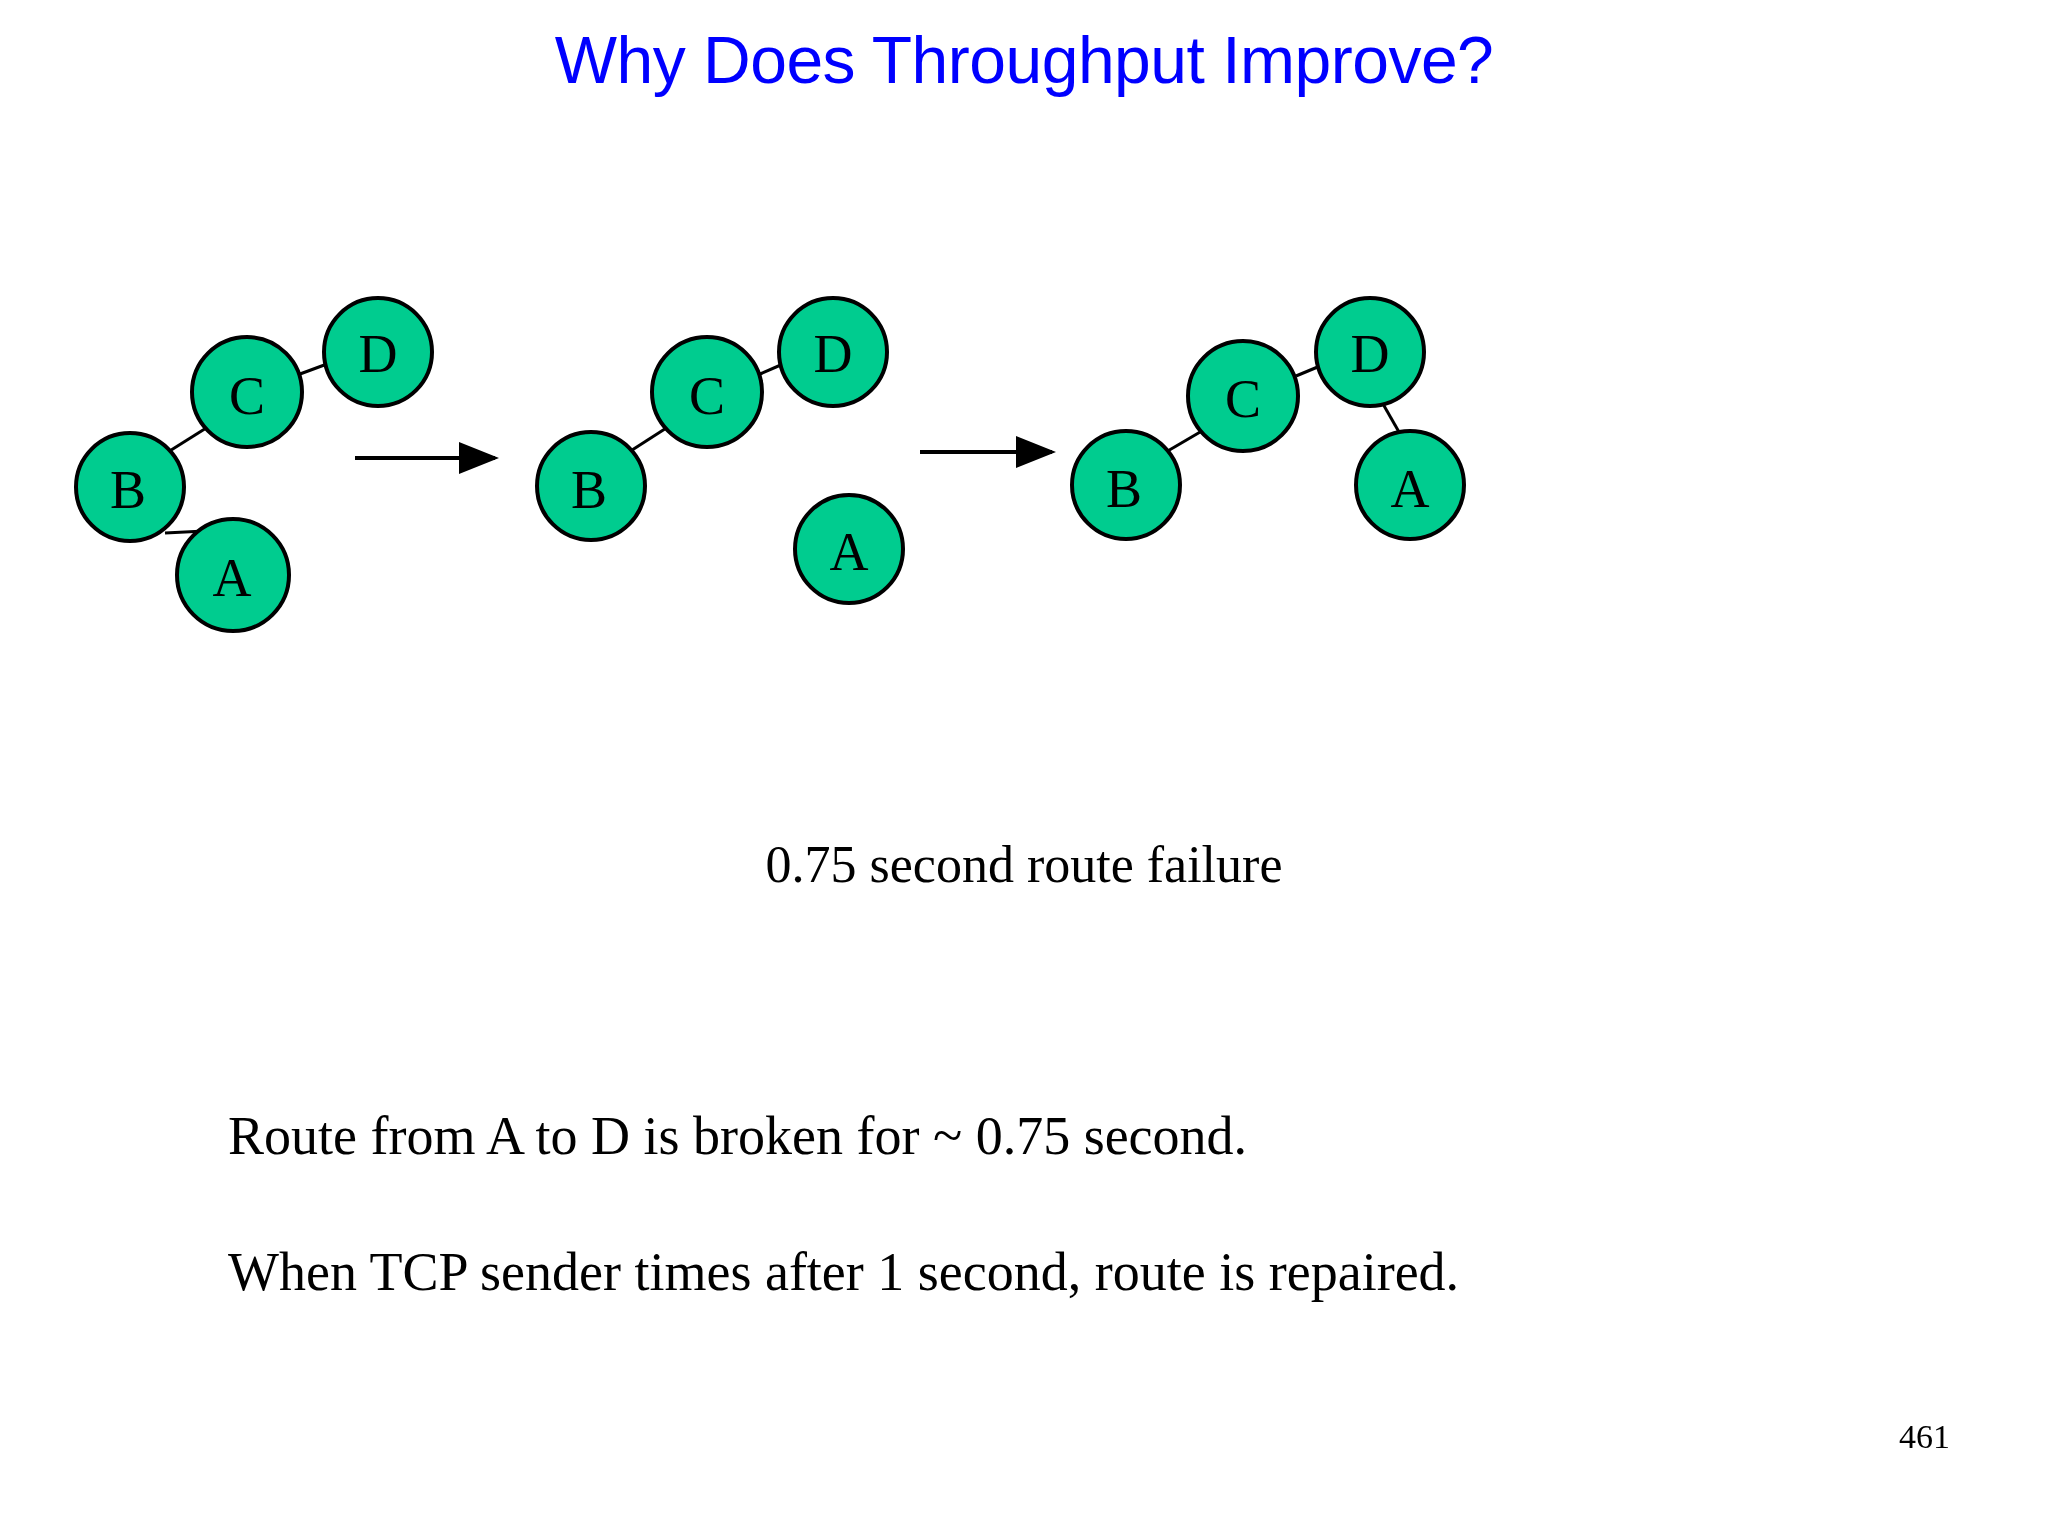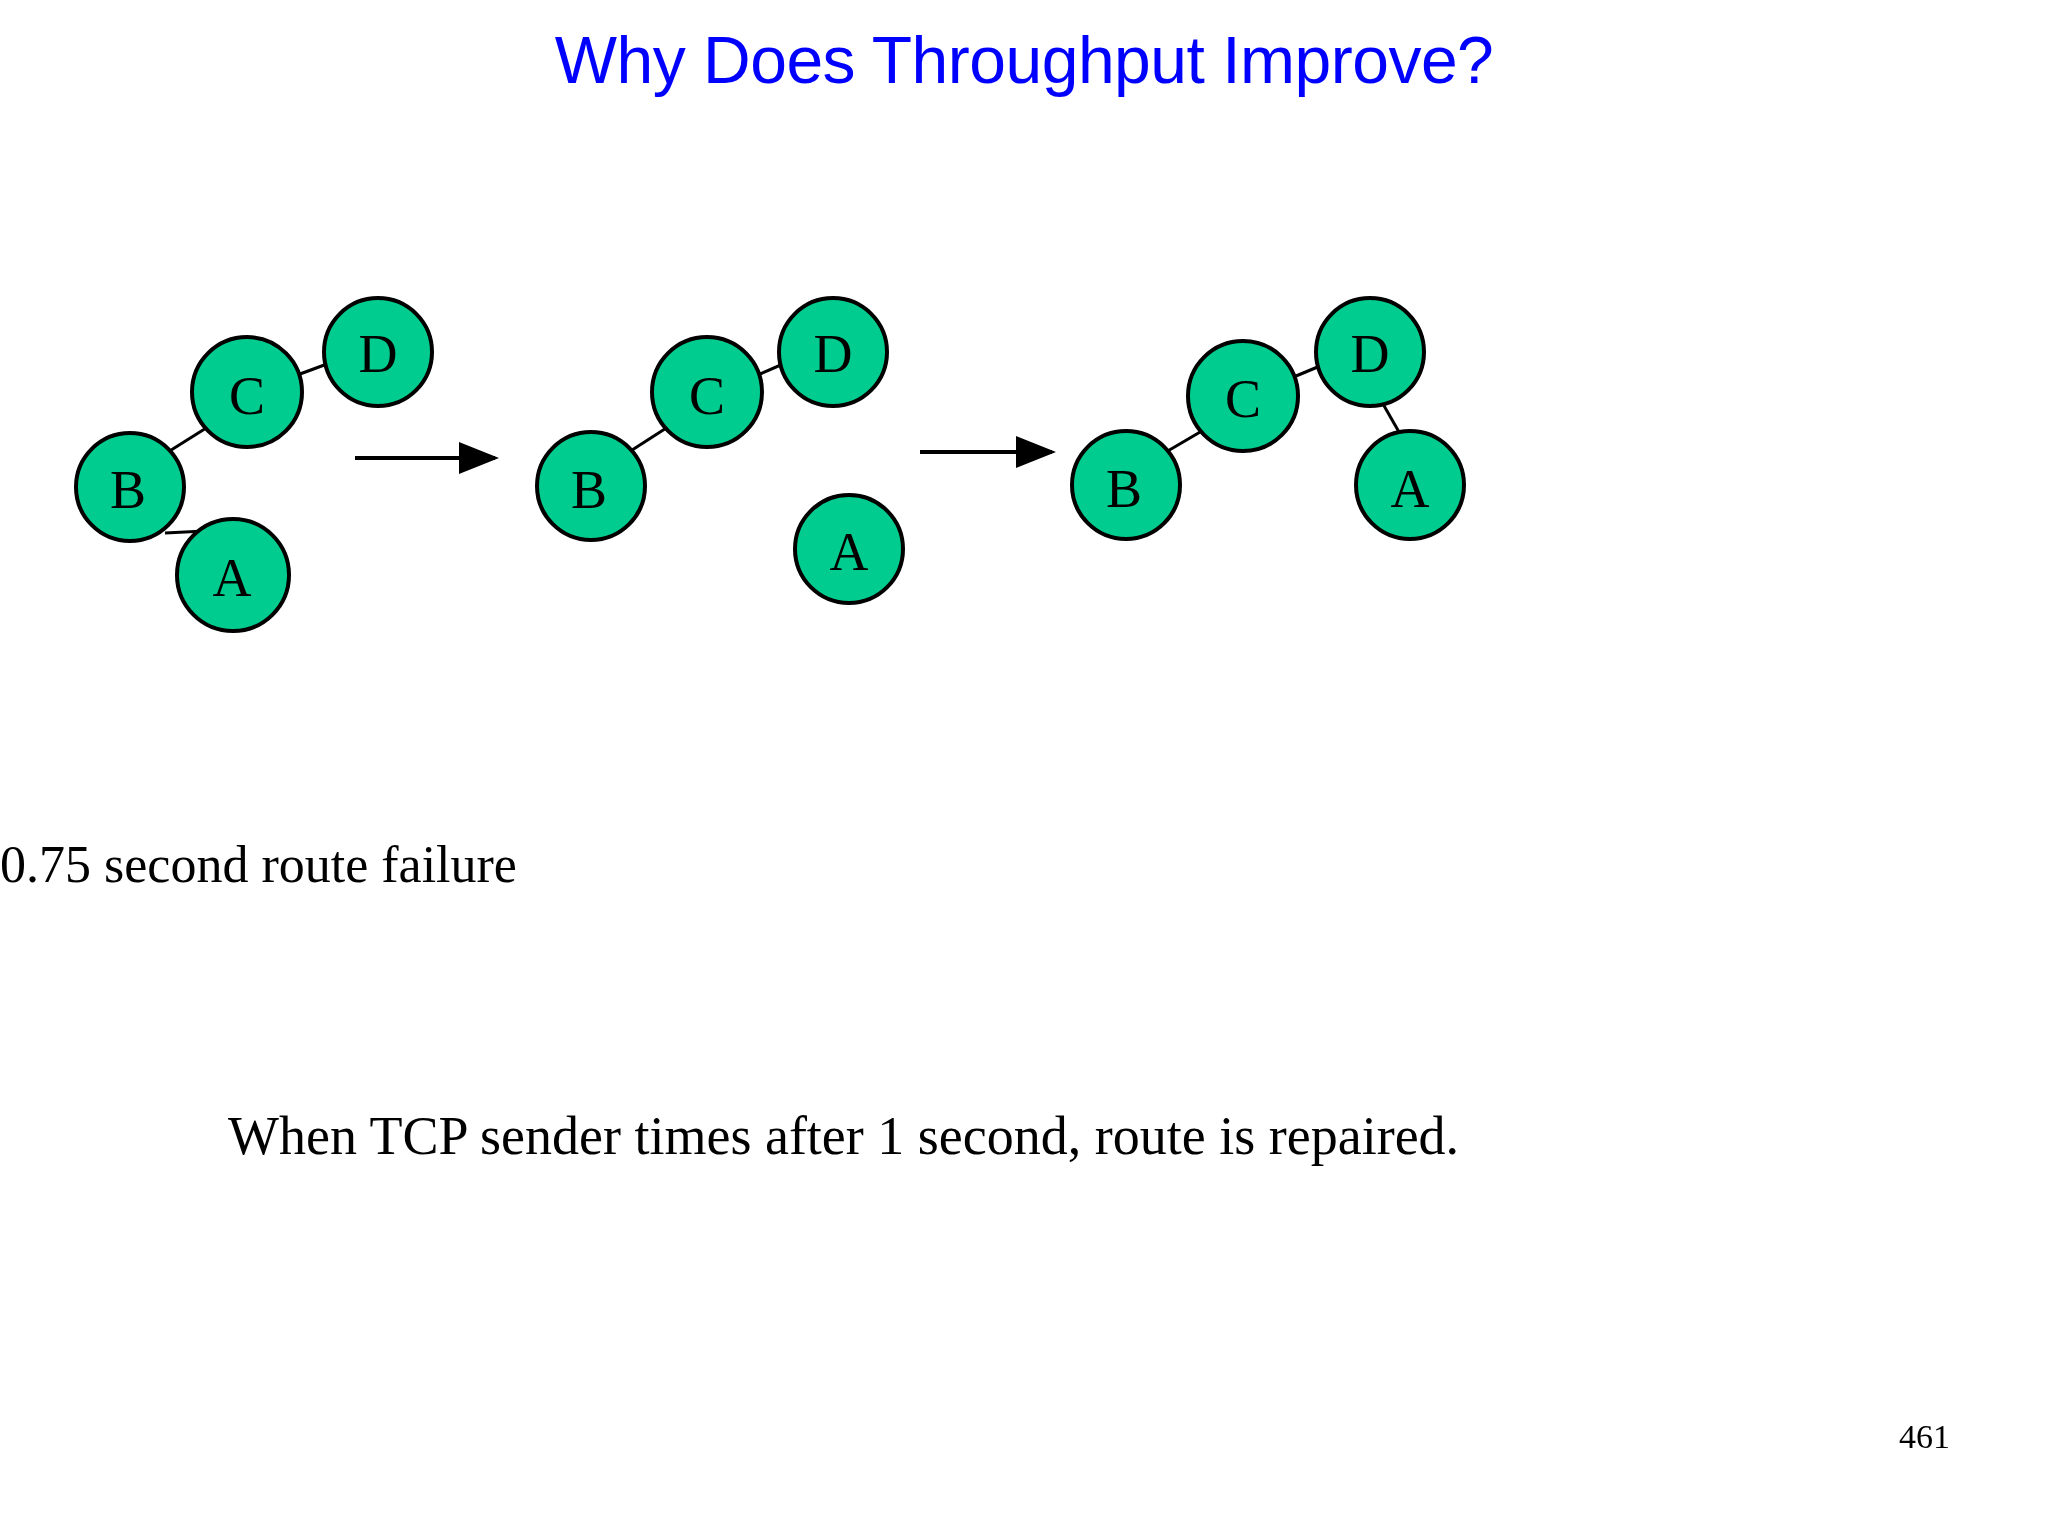--- a/index.html
+++ b/index.html
@@ -61,20 +61,21 @@
     text-anchor: middle;
     dominant-baseline: central;
   }
 
   
   #failure-caption {
     position: absolute;
     top: 835px;
     left: 0;
     width: 2048px;
+    text-align: center;
     font-family: "Liberation Serif", serif;
     font-size: 52px;
     color: #000000;
   }
   #body-text {
     position: absolute;
     top: 1105px;
     left: 228px;
     width: 1700px;
     font-family: "Liberation Serif", serif;
@@ -166,16 +167,17 @@
 
       <circle cx="1410" cy="485" r="54" fill="#00CC8F" stroke="#000000" stroke-width="4"></circle>
       <text class="node-label" x="1410" y="489">A</text>
     </g>
   </svg>
 </div>
 
 <div id="failure-caption">0.75 second route failure</div>
 
 <div id="body-text">
+  <span class="body-line">Route from A to D is broken for ~ 0.75 second.</span>
   <span class="body-line">When TCP sender times after 1 second, route is repaired.</span>
 </div>
 
 <div id="page-number">461</div>
 
 </body></html>

